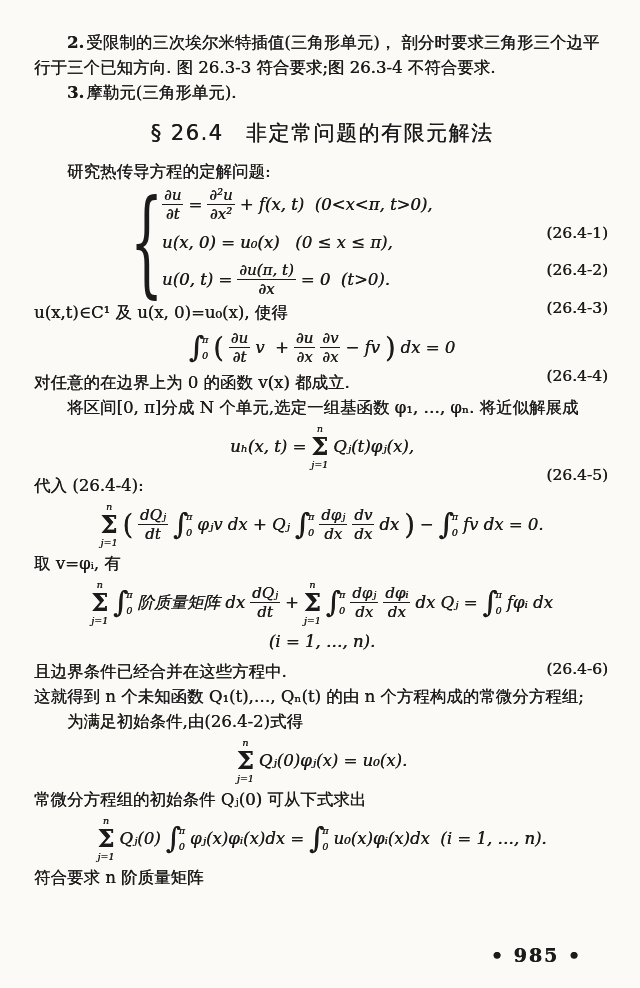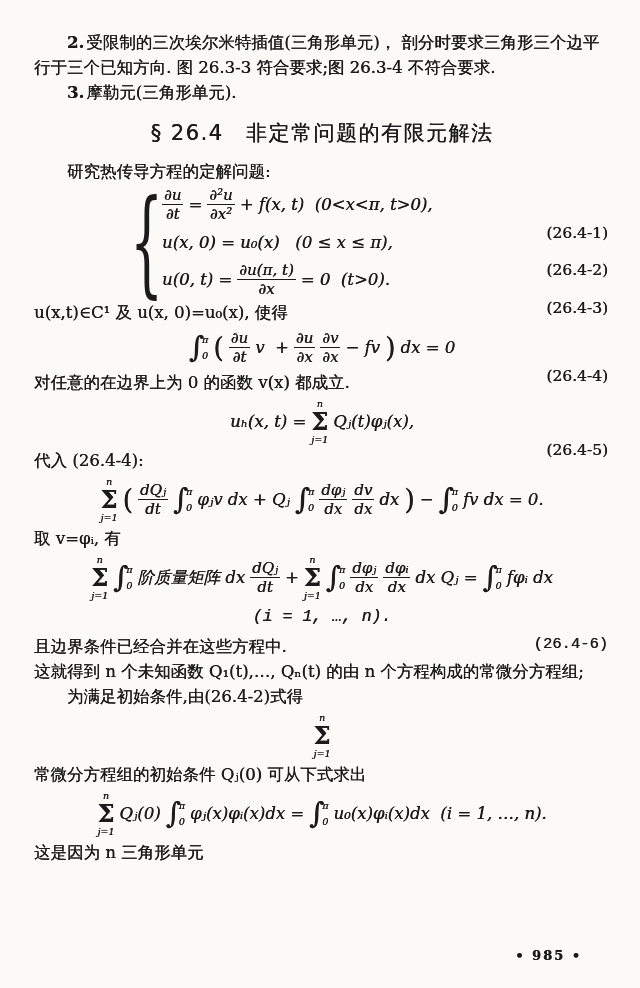--- a/index.html
+++ b/index.html
@@ -33,22 +33,22 @@
   .sig{font-size:24px;line-height:1;font-style:normal;font-weight:bold;margin:1px 0;}
   .intg{display:inline-flex;align-items:stretch;}
   .isign{font-size:29px;line-height:1;font-style:normal;}
   .ilims{display:flex;flex-direction:column;justify-content:space-between;font-size:9.5px;line-height:1;padding:2px 0;margin-left:-2px;}
   .bigpar{font-size:27px;font-style:normal;line-height:1;}
   
   .eqsys{display:flex;align-items:center;margin:2px 0 2px 96px;}
   .brace{font-size:116px;line-height:0.85;transform:scaleX(0.45);transform-origin:left center;width:32px;font-style:normal;text-shadow:none;}
   .syscol{flex:1;display:flex;flex-direction:column;gap:5px;}
   .syscol .eqline{justify-content:flex-start;margin:0;}
-  .tight{margin-top:-2px;font-family:Liberation Mono, monospace;}
-  .footer{position:absolute;right:58px;bottom:20px;font-weight:bold;font-size:13px;letter-spacing:2px;margin-left:22px;}
+  .tight{margin-top:-2px;}
+  .footer{position:absolute;right:58px;bottom:20px;font-weight:bold;font-size:19px;letter-spacing:2px;margin-left:22px;}
 </style>
 </head>
 <body>
 
 <div class="sheet" style="background: rgb(251, 250, 246); color: rgb(27, 27, 27);">
 
   <div class="tline indent"><span class="lead">2.</span><span>受限制的三次埃尔米特插值(三角形单元)， 剖分时要求三角形三个边平</span></div>
   <div class="tline"><span>行于三个已知方向. 图 26.3-3 符合要求;图 26.3-4 不符合要求.</span></div>
   <div class="tline indent"><span class="lead">3.</span><span>摩勒元(三角形单元).</span></div>
 
@@ -120,20 +120,21 @@
           <span class="fbot">∂x</span>
         </span>
         <span class="mtxt">− fv</span>
         <span class="bigpar">)</span>
         <span class="mtxt">dx = 0</span>
       </span>
     <span class="eqtag">(26.4-4)</span>
   </div>
 
   <div class="tline"><span>对任意的在边界上为 0 的函数 v(x) 都成立.</span></div>
+  <div class="tline indent"><span>将区间[0, π]分成 N 个单元,选定一组基函数 φ₁, …, φₙ. 将近似解展成</span></div>
 
   <div class="eqline">
     <span class="eqbody">
         <span class="mtxt">uₕ(x, t) =</span>
         <span class="sum">
           <span class="slim">n</span>
           <span class="sig">Σ</span>
           <span class="slim">j=1</span>
         </span>
         <span class="mtxt">Qⱼ(t)φⱼ(x),</span>
@@ -256,20 +257,21 @@
   <div class="tline"><span>这就得到 n 个未知函数 Q₁(t),…, Qₙ(t) 的由 n 个方程构成的常微分方程组;</span></div>
   <div class="tline indent"><span>为满足初始条件,由(26.4-2)式得</span></div>
 
   <div class="eqline">
     <span class="eqbody">
         <span class="sum">
           <span class="slim">n</span>
           <span class="sig">Σ</span>
           <span class="slim">j=1</span>
         </span>
+        <span class="mtxt">Qⱼ(0)φⱼ(x) = u₀(x).</span>
       </span>
   </div>
 
   <div class="tline"><span>常微分方程组的初始条件 Qⱼ(0) 可从下式求出</span></div>
 
   <div class="eqline">
     <span class="eqbody">
         <span class="sum">
           <span class="slim">n</span>
           <span class="sig">Σ</span>
@@ -288,16 +290,16 @@
           <span class="isign">∫</span>
           <span class="ilims">
             <span class="ilim">π</span>
             <span class="ilim">0</span>
           </span>
         </span>
         <span class="mtxt">u₀(x)φᵢ(x)dx  (i = 1, …, n).</span>
       </span>
   </div>
 
-  <div class="tline"><span>这是因为 n 三角形单元</span></div>
+  <div class="tline"><span>符合要求 n 阶质量矩阵</span></div>
 
   <div class="footer">• 985 •</div>
 </div>
 
 </body></html>

